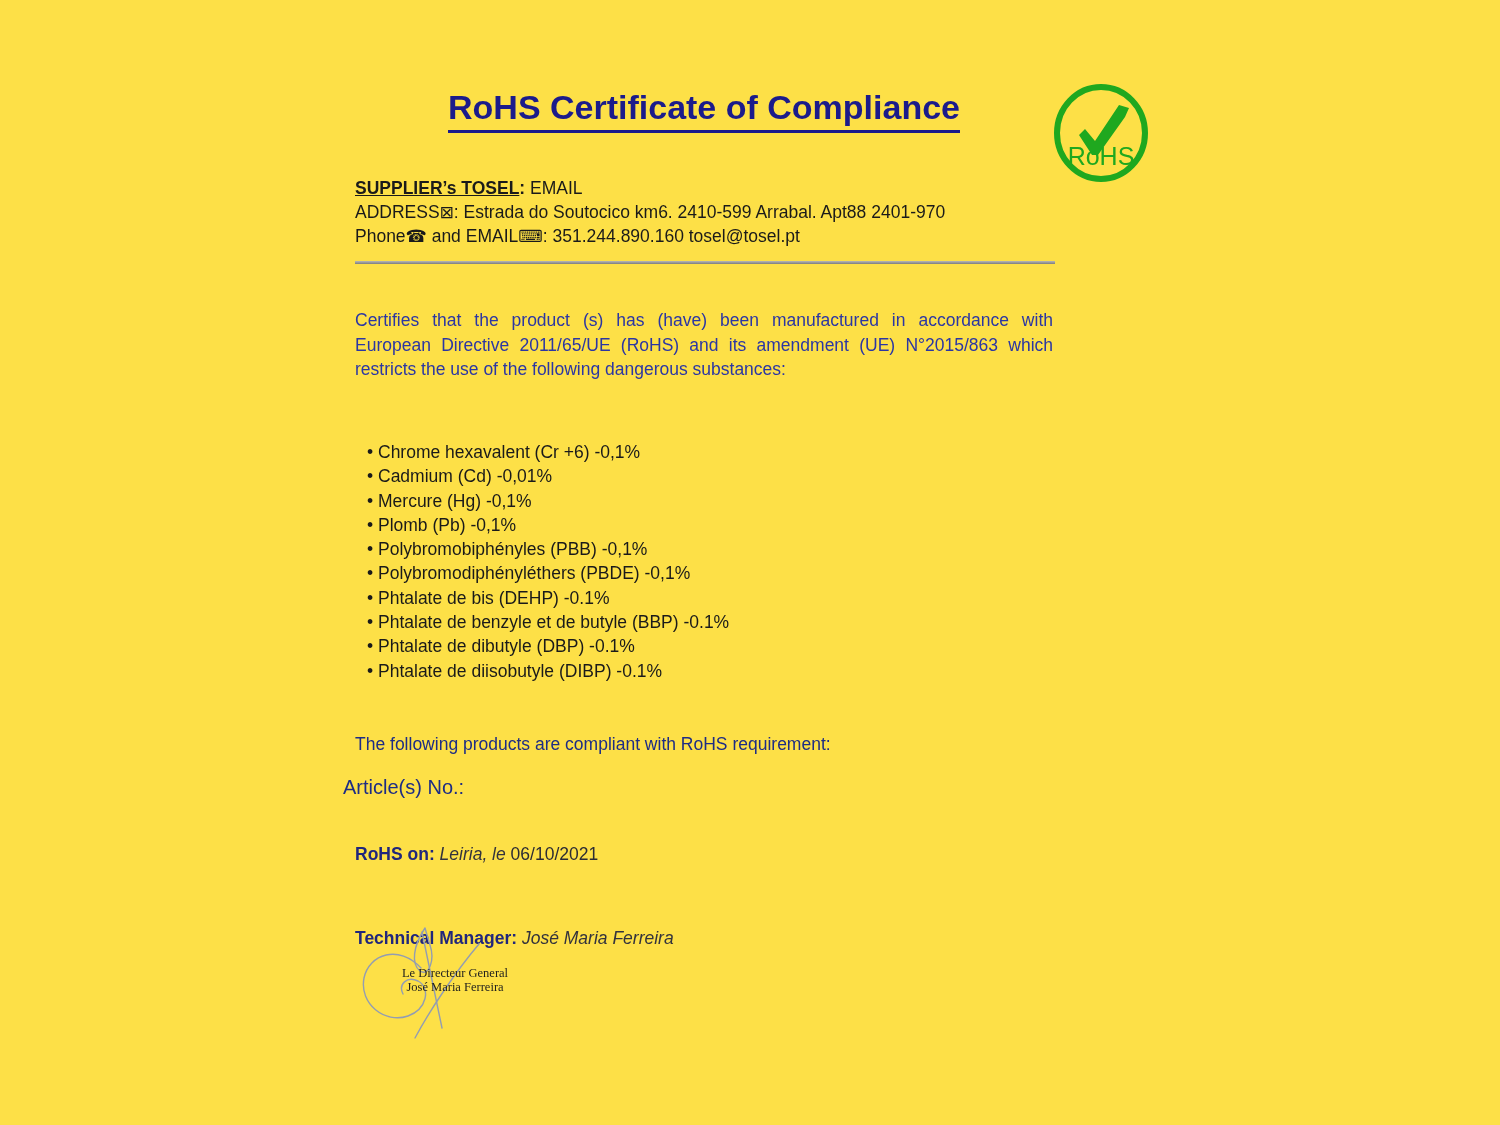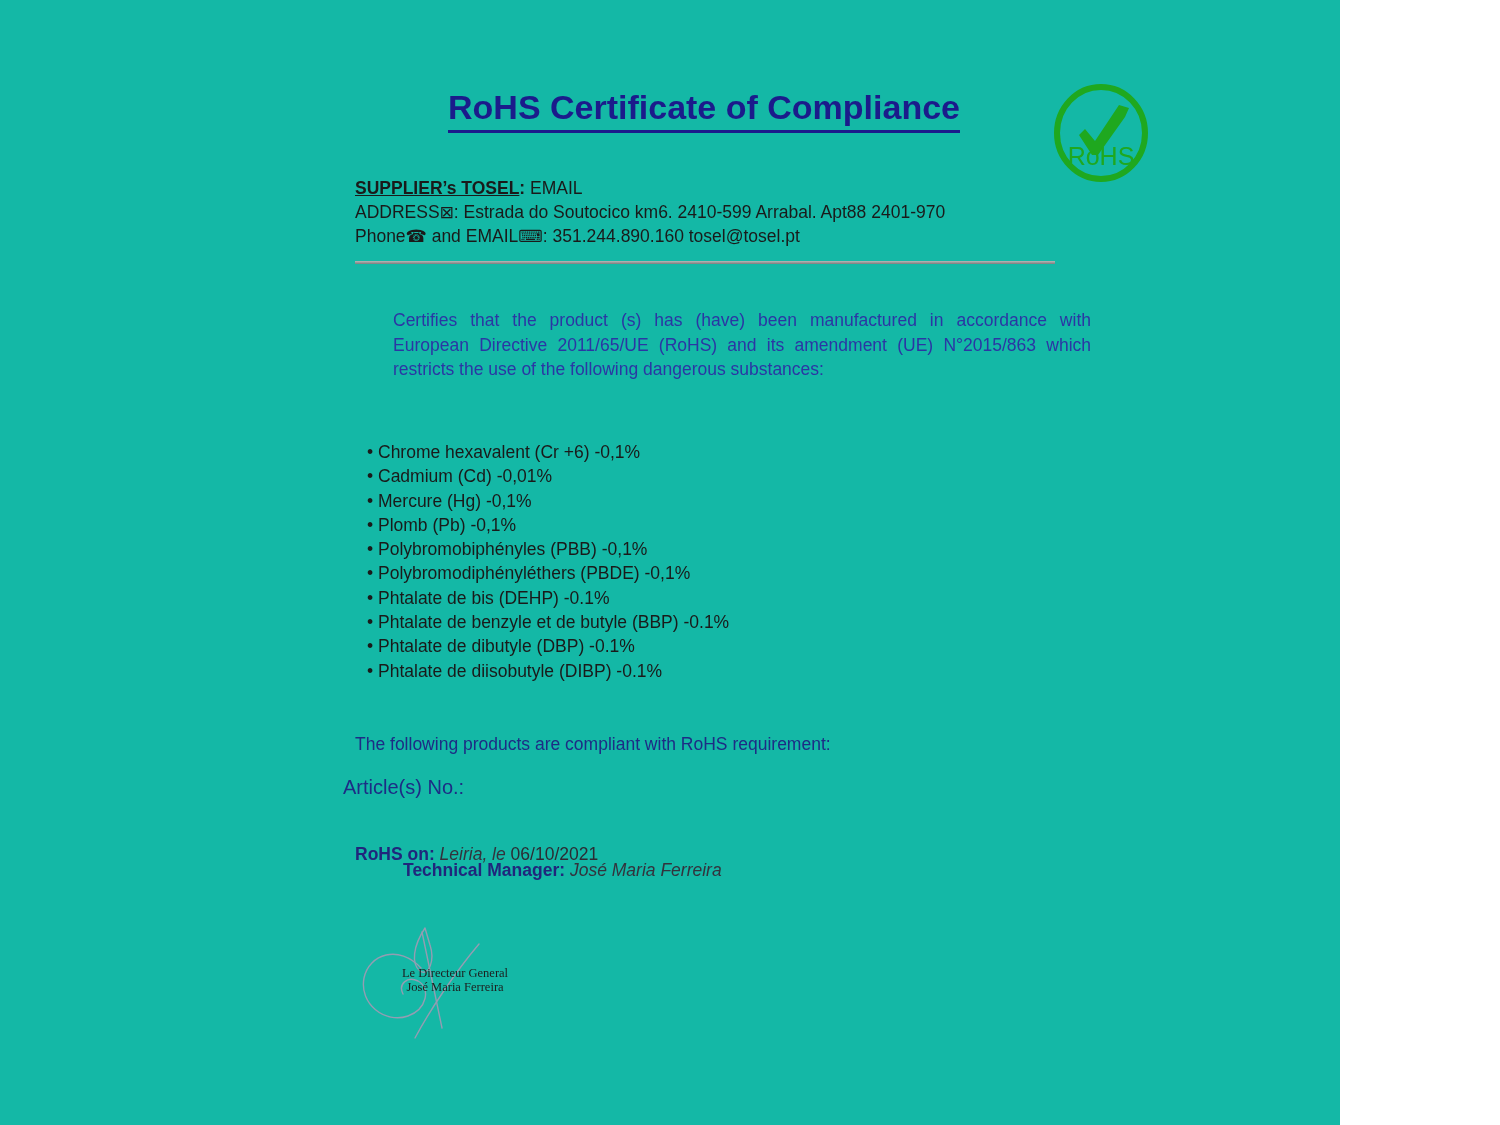--- a/index.html
+++ b/index.html
@@ -2,23 +2,23 @@
 <html><head>
 <meta charset="utf-8">
 <style>
   html, body {
     margin: 0;
     padding: 0;
     background: #ffffff;
   }
   .canvas {
     position: relative;
-    width: 1340px;
+    width: 1500px;
     height: 1125px;
-    background: #14b8a6;
+    background: #fde047;
     overflow: hidden;
     font-family: "Liberation Sans", "DejaVu Sans", sans-serif;
     color: #1a1a1a;
   }
   .doc-title {
     position: absolute;
     left: 355px;
     top: 88px;
     width: 698px;
     text-align: center;
@@ -68,21 +68,20 @@
     background: linear-gradient(#b8b8b8, #7d7d7d);
   }
   .certify-paragraph {
     position: absolute;
     left: 355px;
     top: 308px;
     width: 698px;
     font-size: 17.5px;
     line-height: 24.5px;
     color: #2b36a4;
-    margin-left: 38px;
   }
   .certify-paragraph .just {
     text-align: justify;
     text-align-last: justify;
   }
   .substances-list {
     position: absolute;
     left: 355px;
     top: 428px;
     width: 700px;
@@ -115,23 +114,22 @@
   }
   .made-on-line {
     position: absolute;
     left: 355px;
     top: 844px;
     font-size: 17.5px;
   }
   .tech-manager-line {
     position: absolute;
     left: 355px;
-    top: 860px;
-    font-size: 17.5px;
-    margin-left: 48px;
+    top: 928px;
+    font-size: 17.5px;
   }
   .navy-label {
     font-weight: bold;
     color: #20267c;
   }
   .italic-value {
     font-style: italic;
     color: #33333d;
   }
   .plain-value { color: #2c2c34; }

